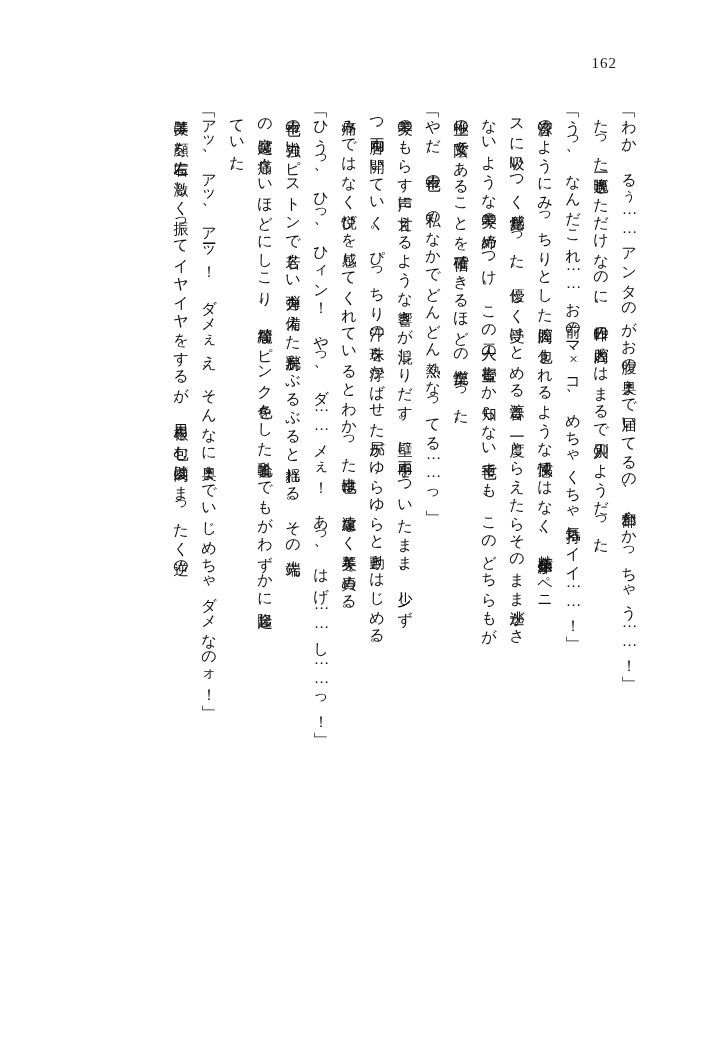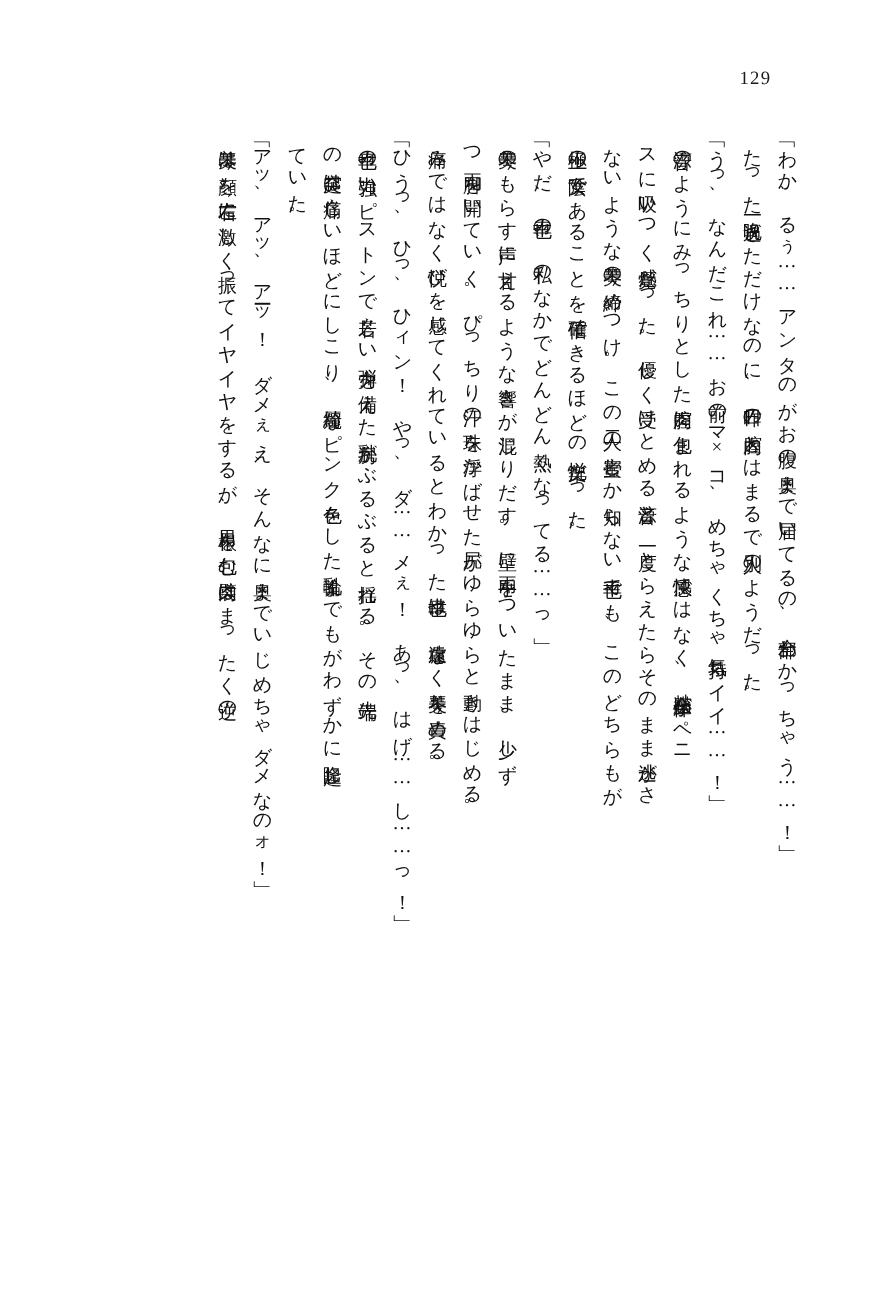--- a/index.html
+++ b/index.html
@@ -48,21 +48,21 @@
     white-space: pre;
     overflow: visible;
     font-family: "Liberation Serif", "DejaVu Serif", serif;
     color: #111;
   }
 </style>
 </head>
 <body>
 
 <div class="page">
-  <div class="page-number">129</div>
+  <div class="page-number">162</div>
   <div class="text-block">
     <div class="line">「わか、るぅ……アンタのがお腹の奥まで届いてるの、全部わかっちゃう……！」</div>
     <div class="line">たった一晩過ぎただけなのに、昨日の膣内とはまるで別人のようだった。</div>
     <div class="line">「うっ、なんだこれ……お前のマ×コ、めちゃくちゃ気持ちイイ……！」</div>
     <div class="line">涼音のようにみっちりとした膣肉に包まれるような快感ではなく、粘膜全体がペニ</div>
     <div class="line">スに吸いつく感覚だった。優しく受けとめる涼音と、一度とらえたらそのまま逃がさ</div>
     <div class="line">ないような美琴の締めつけ。この二人の蜜壺しか知らない幸也でも、このどちらもが</div>
     <div class="line">極上の女陰であることを確信できるほどの悦楽だった。</div>
     <div class="line">「やだ、幸也の、私のなかでどんどん熱くなってる……っ」</div>
     <div class="line">美琴のもらす声に甘えるような響きが混じりだす。壁に両手をついたまま、少しず</div>

